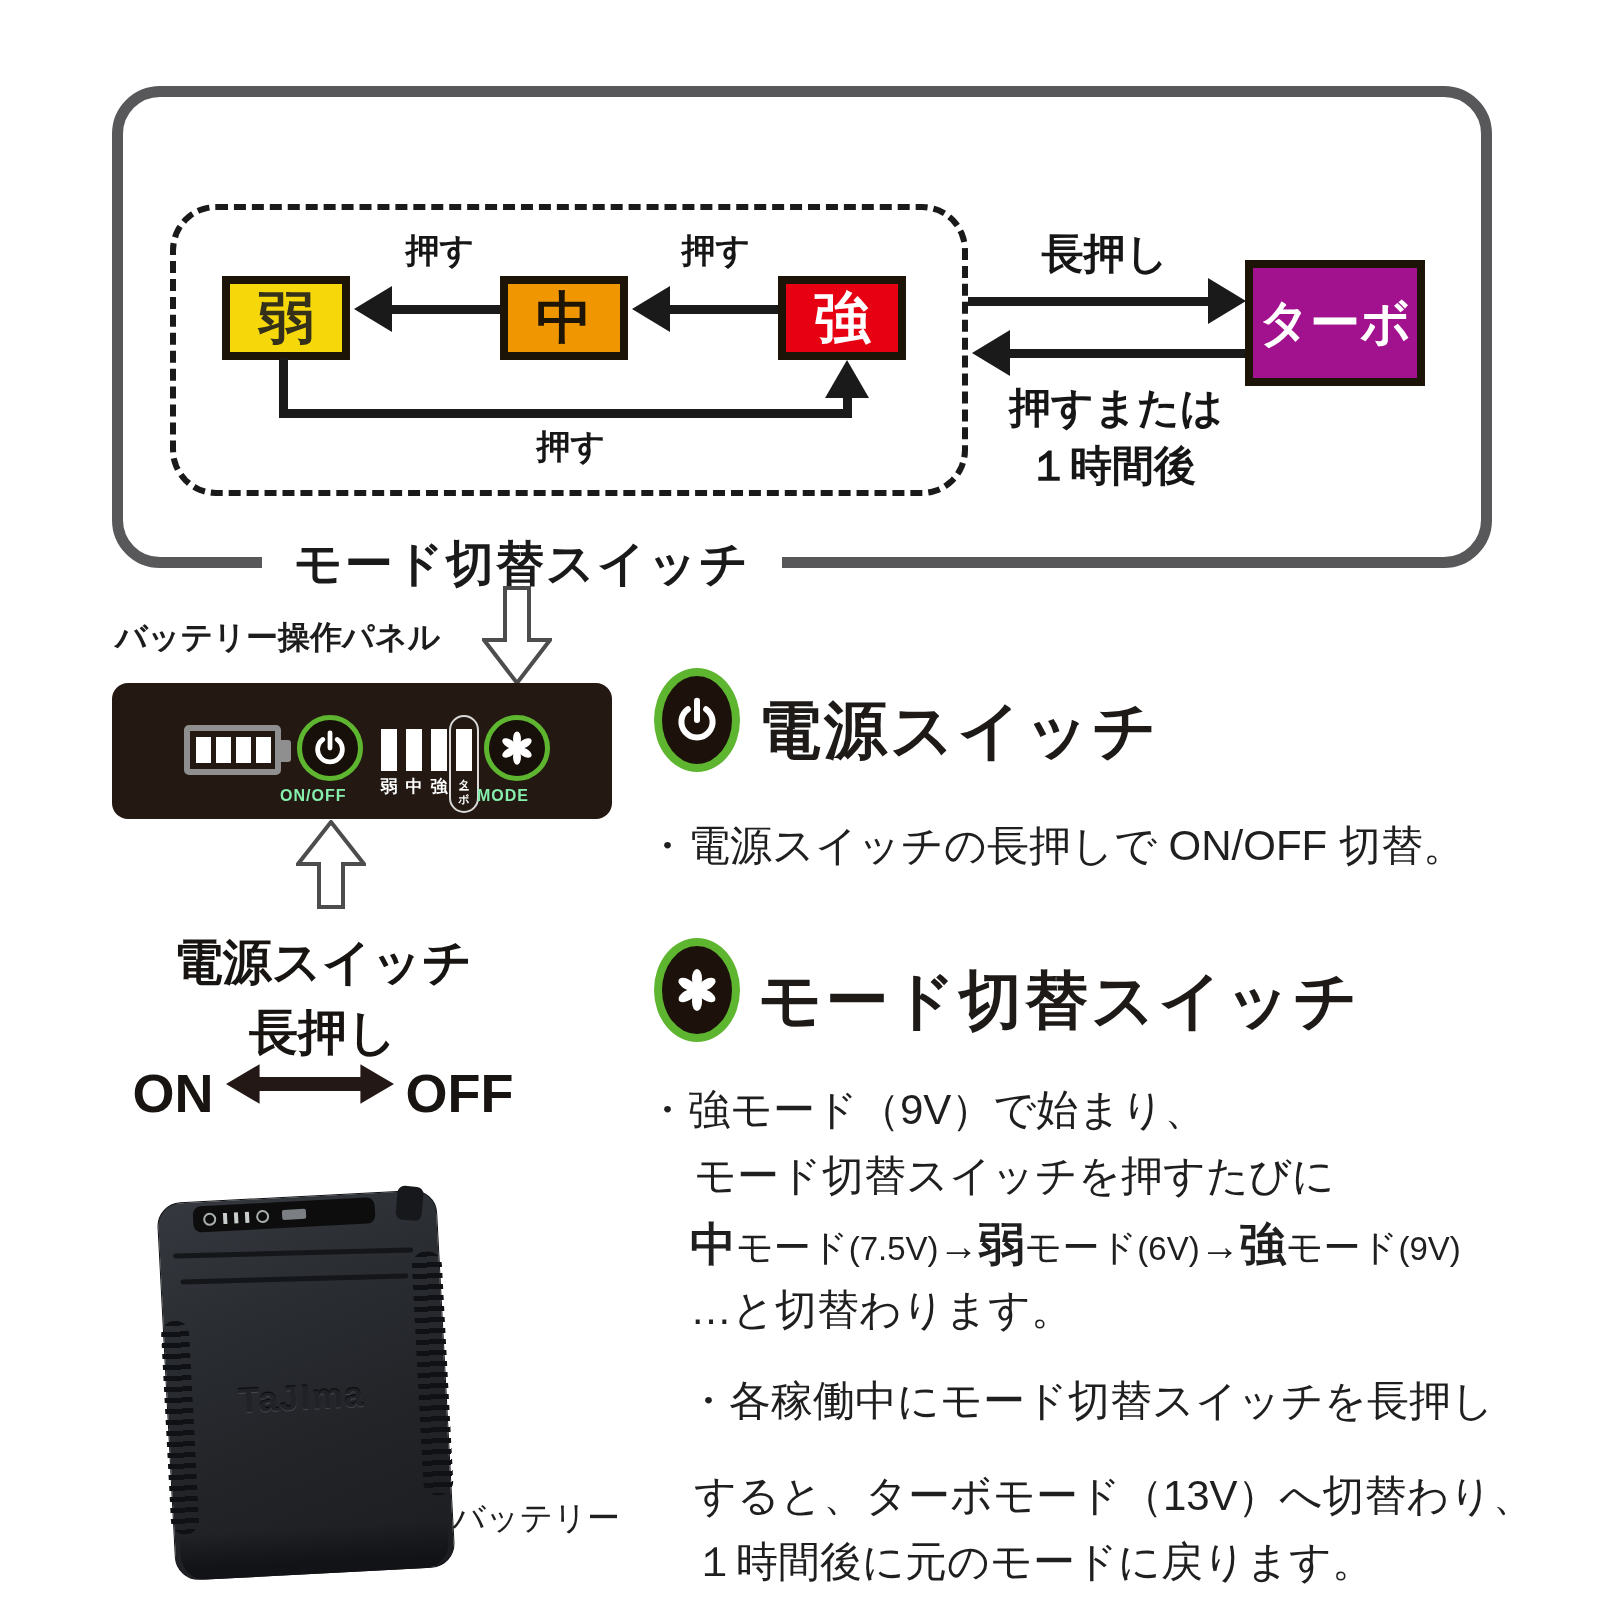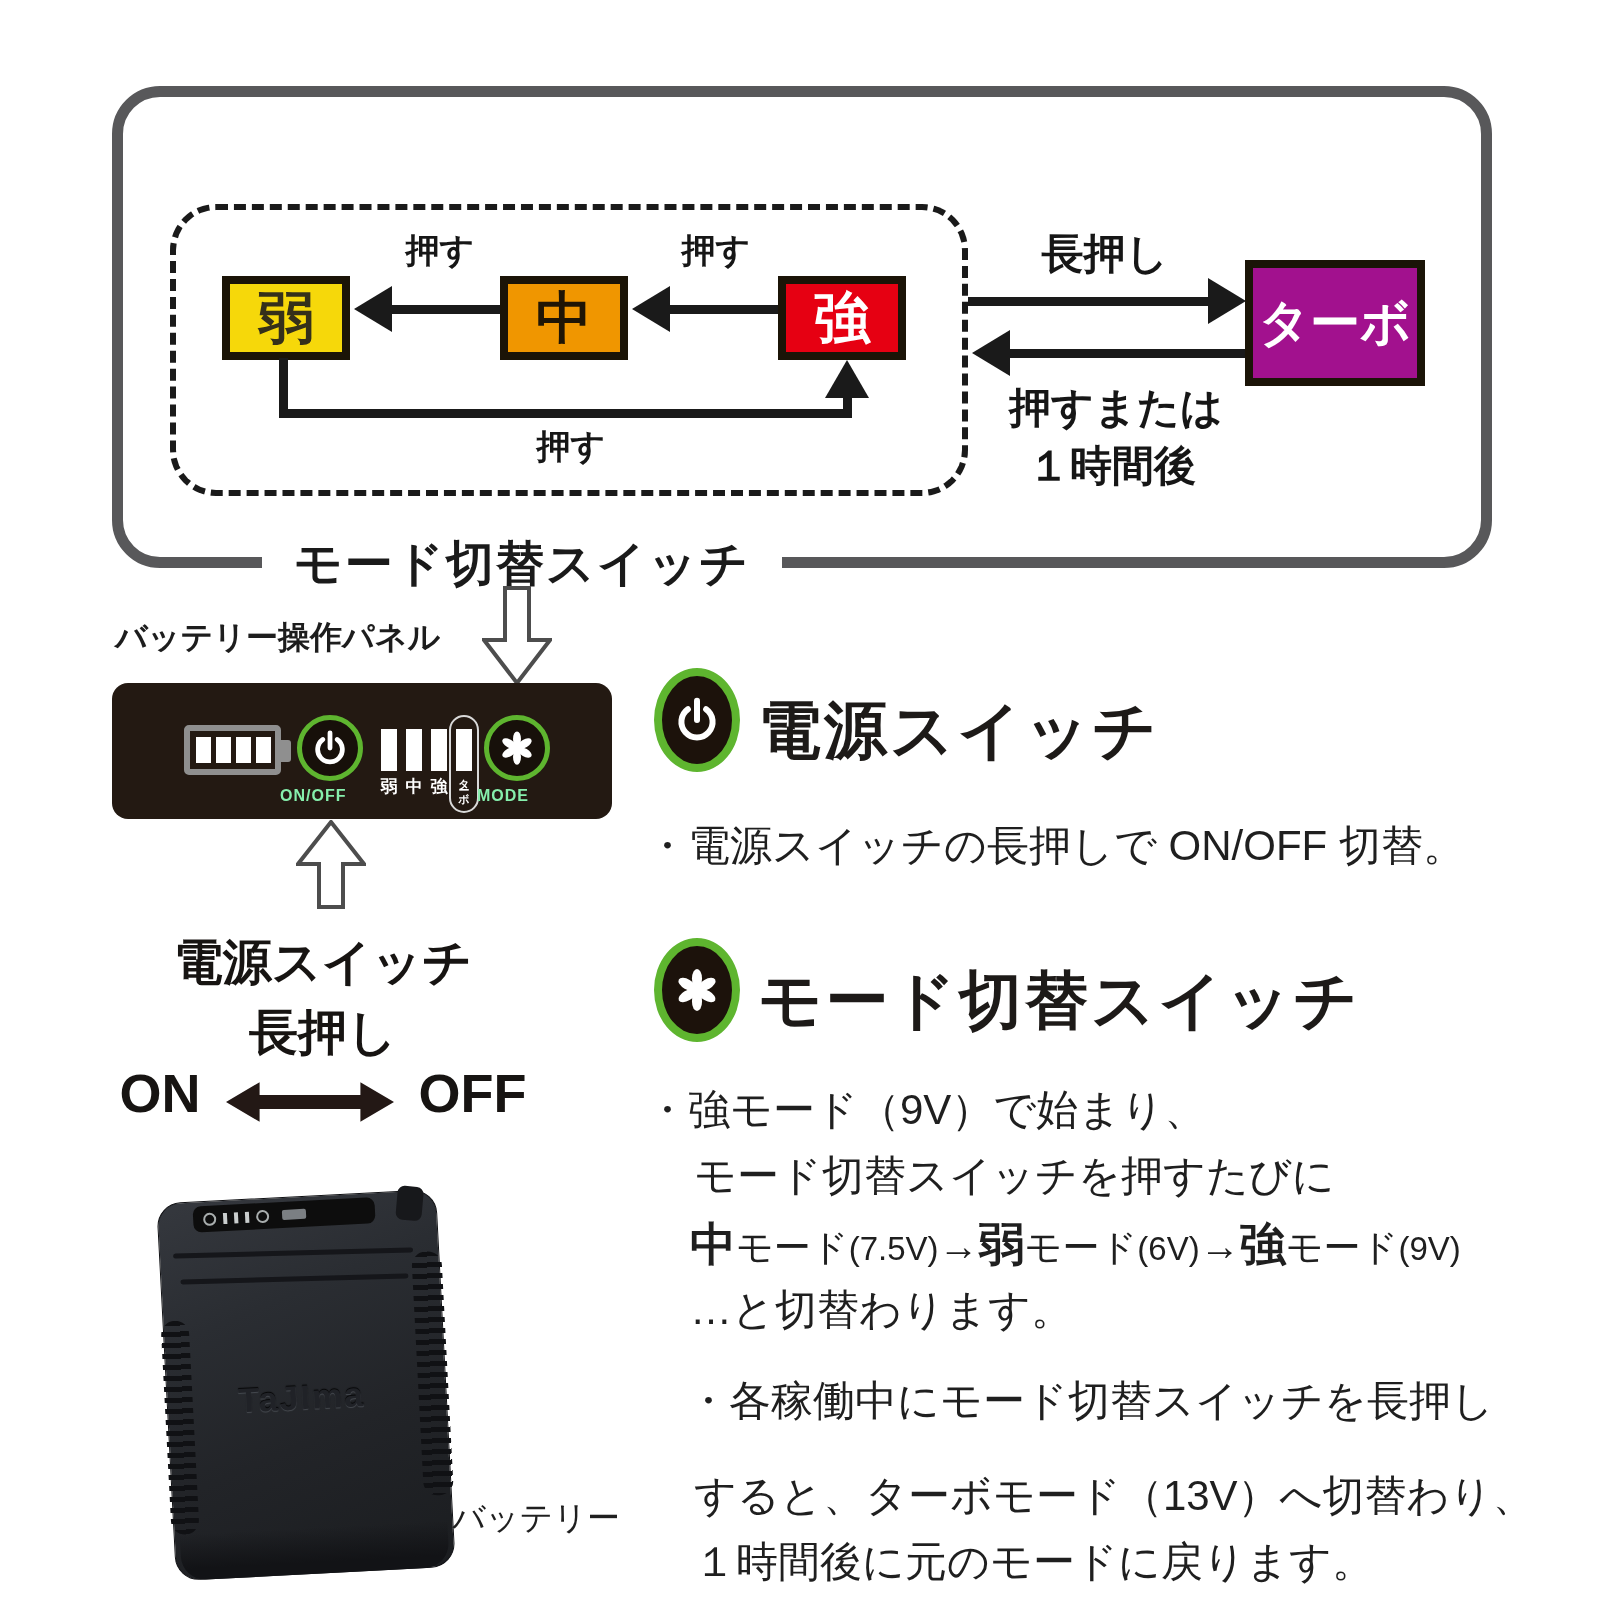--- a/index.html
+++ b/index.html
@@ -61,21 +61,21 @@
   }
   .sec-heading{font-size:63px;font-weight:800;color:#1d1a18;letter-spacing:3px;white-space:nowrap;}
   .bullet{font-size:42px;font-weight:400;color:#1f1f1f;white-space:nowrap;}
   .vk{font-size:46px;font-weight:700;}
   .vm{font-size:37px;font-weight:400;}
   .vv{font-size:33px;font-weight:400;}
   .va{font-size:40px;font-weight:700;}
 
   
   .hint-line{left:118px;width:410px;text-align:center;font-size:49px;font-weight:800;color:#171412;white-space:nowrap;}
-  .onoff-row{left:118px;top:1062px;width:410px;display:flex;align-items:flex-end;justify-content:center;gap:25px;}
+  .onoff-row{left:118px;top:1062px;width:410px;display:flex;align-items:flex-start;justify-content:center;gap:12px;}
   .onoff-word{font-size:54px;font-weight:800;color:#171412;}
 
   
   .photo{left:166px;top:1196px;width:280px;height:378px;transform:rotate(-3deg);}
   .photo-body{position:absolute;inset:0;border-radius:24px;border:1px solid #101114;
     background:linear-gradient(160deg,#35383e 0%,#2a2d32 30%,#222428 62%,#1b1d20 100%);}
   .photo-strip{position:absolute;left:36px;top:5px;width:182px;height:26px;background:#0d0d0d;border-radius:8px;
     display:flex;align-items:center;gap:7px;padding-left:10px;box-sizing:border-box;}
   .mini-circle{width:13px;height:13px;border:2px solid #a8adad;border-radius:50%;box-sizing:border-box;}
   .mini-bar{width:4px;height:11px;background:#c9cdcd;}

